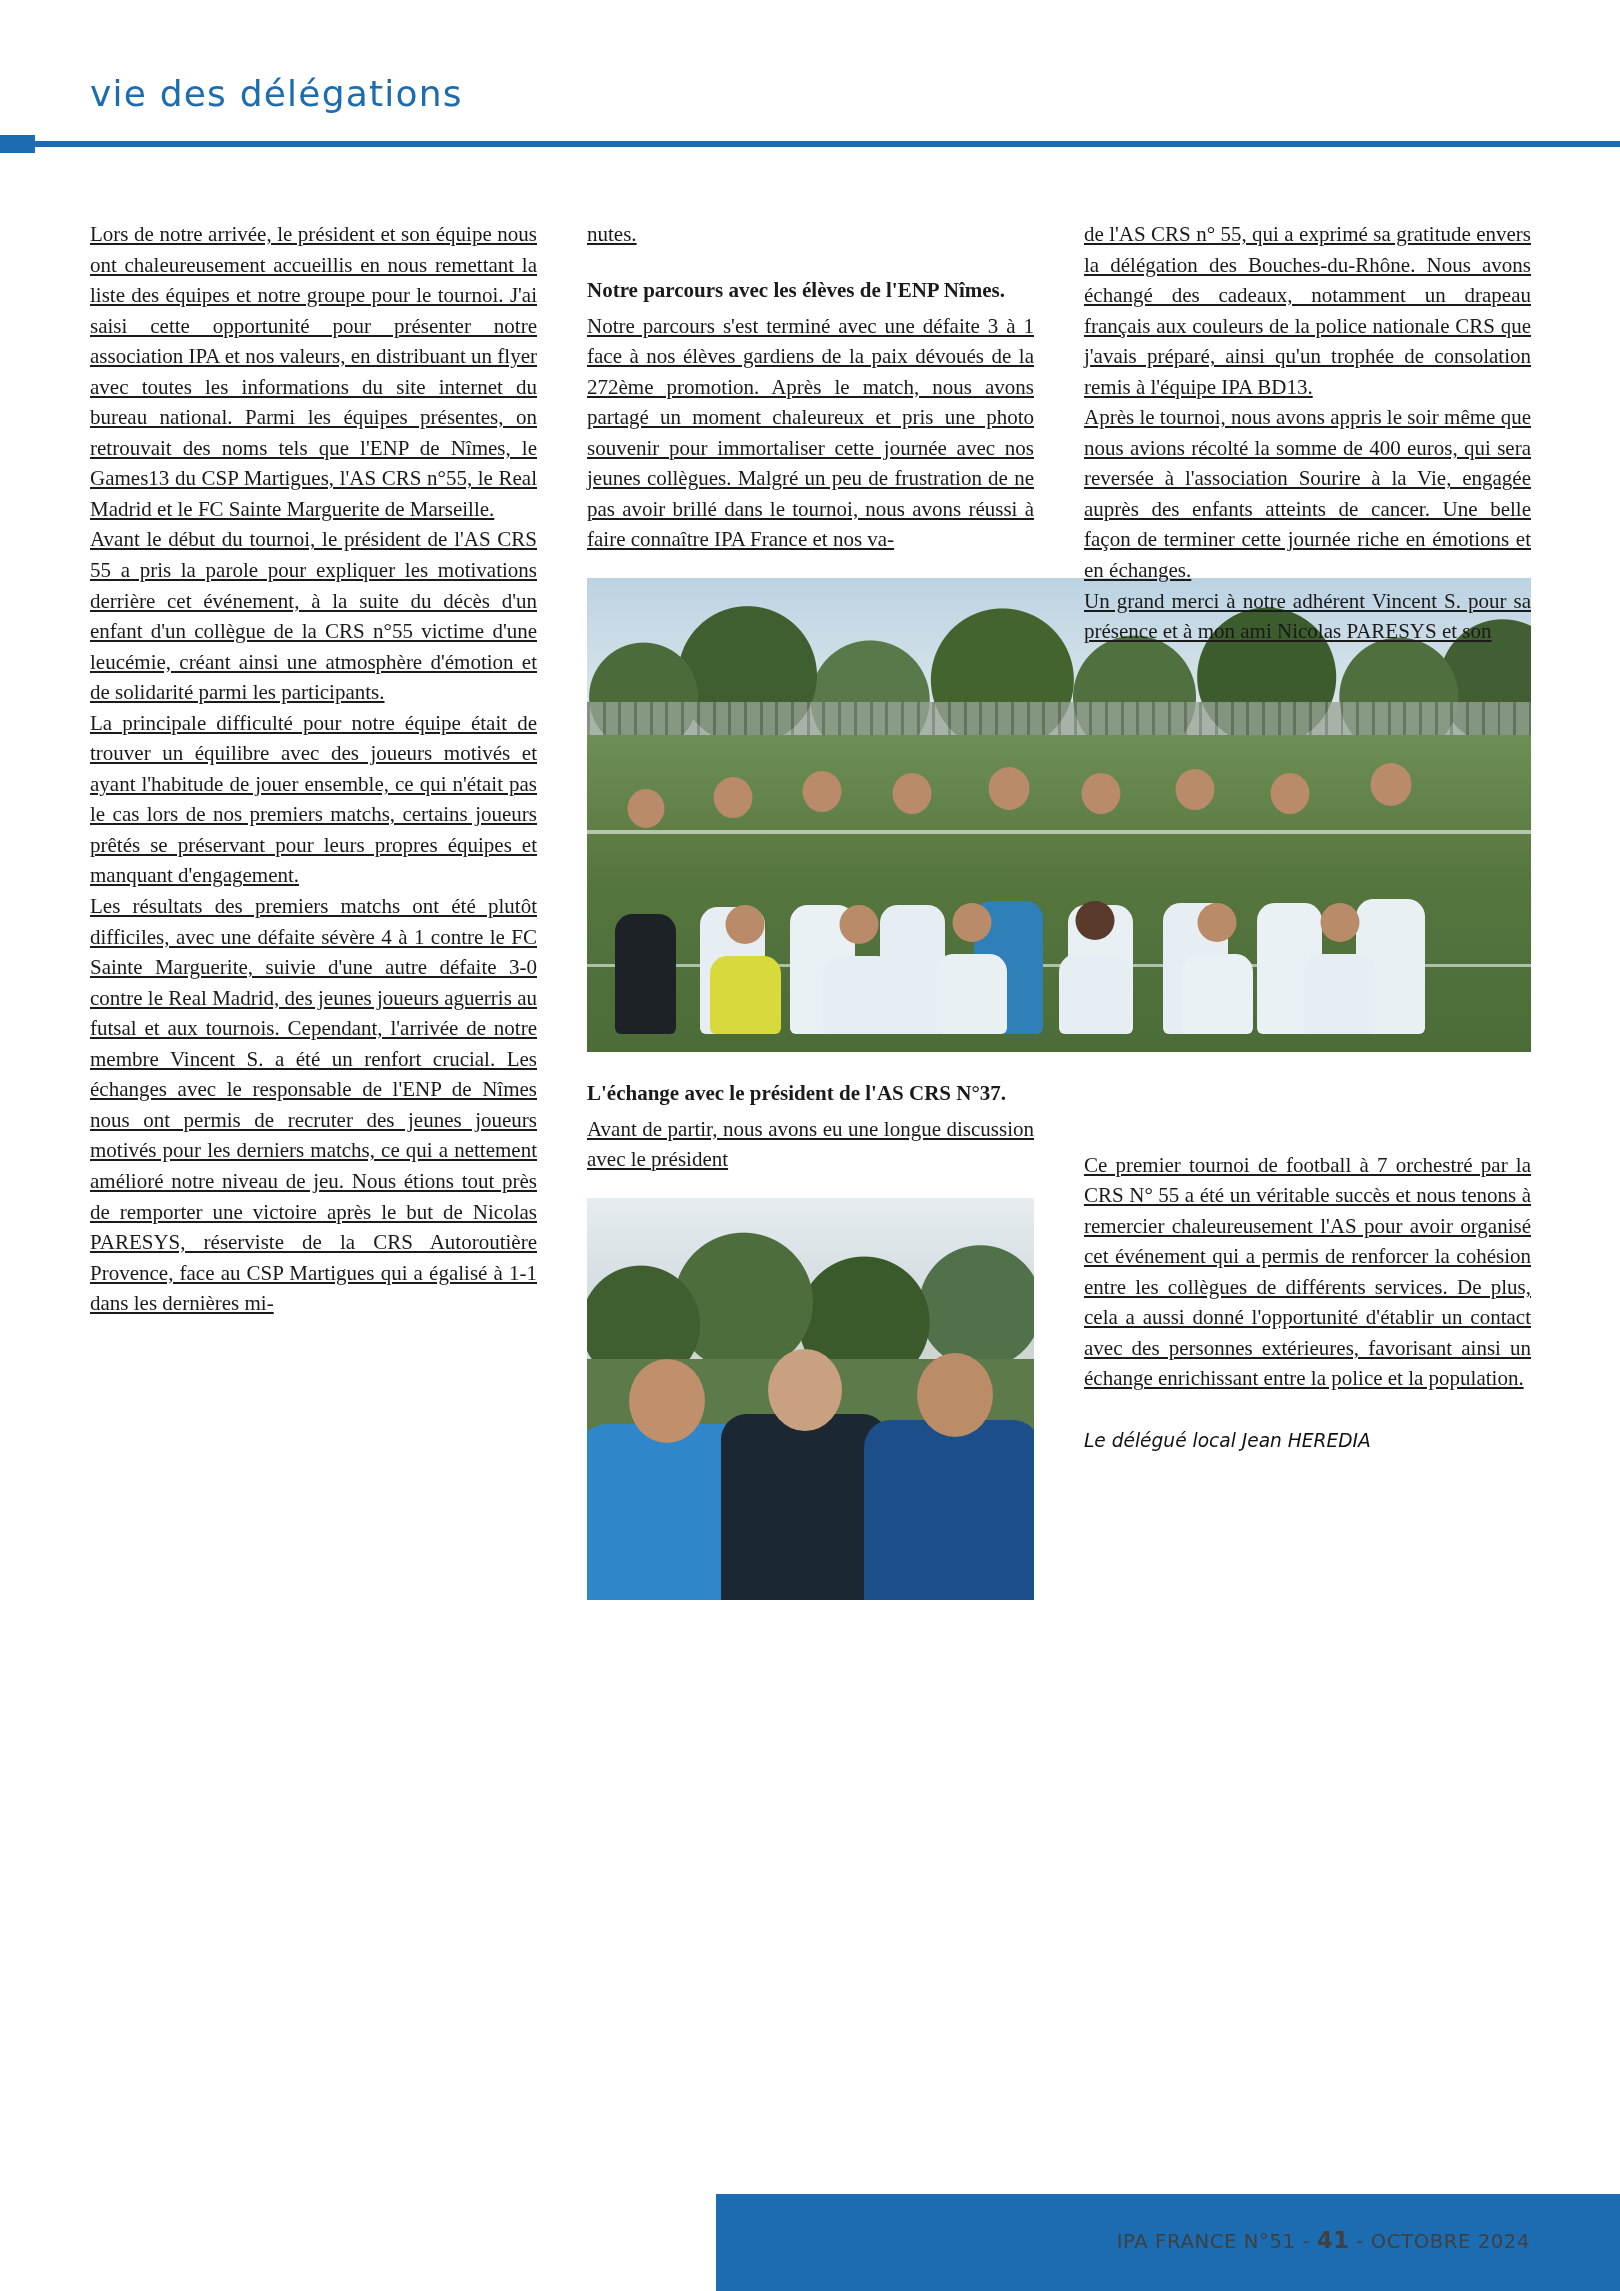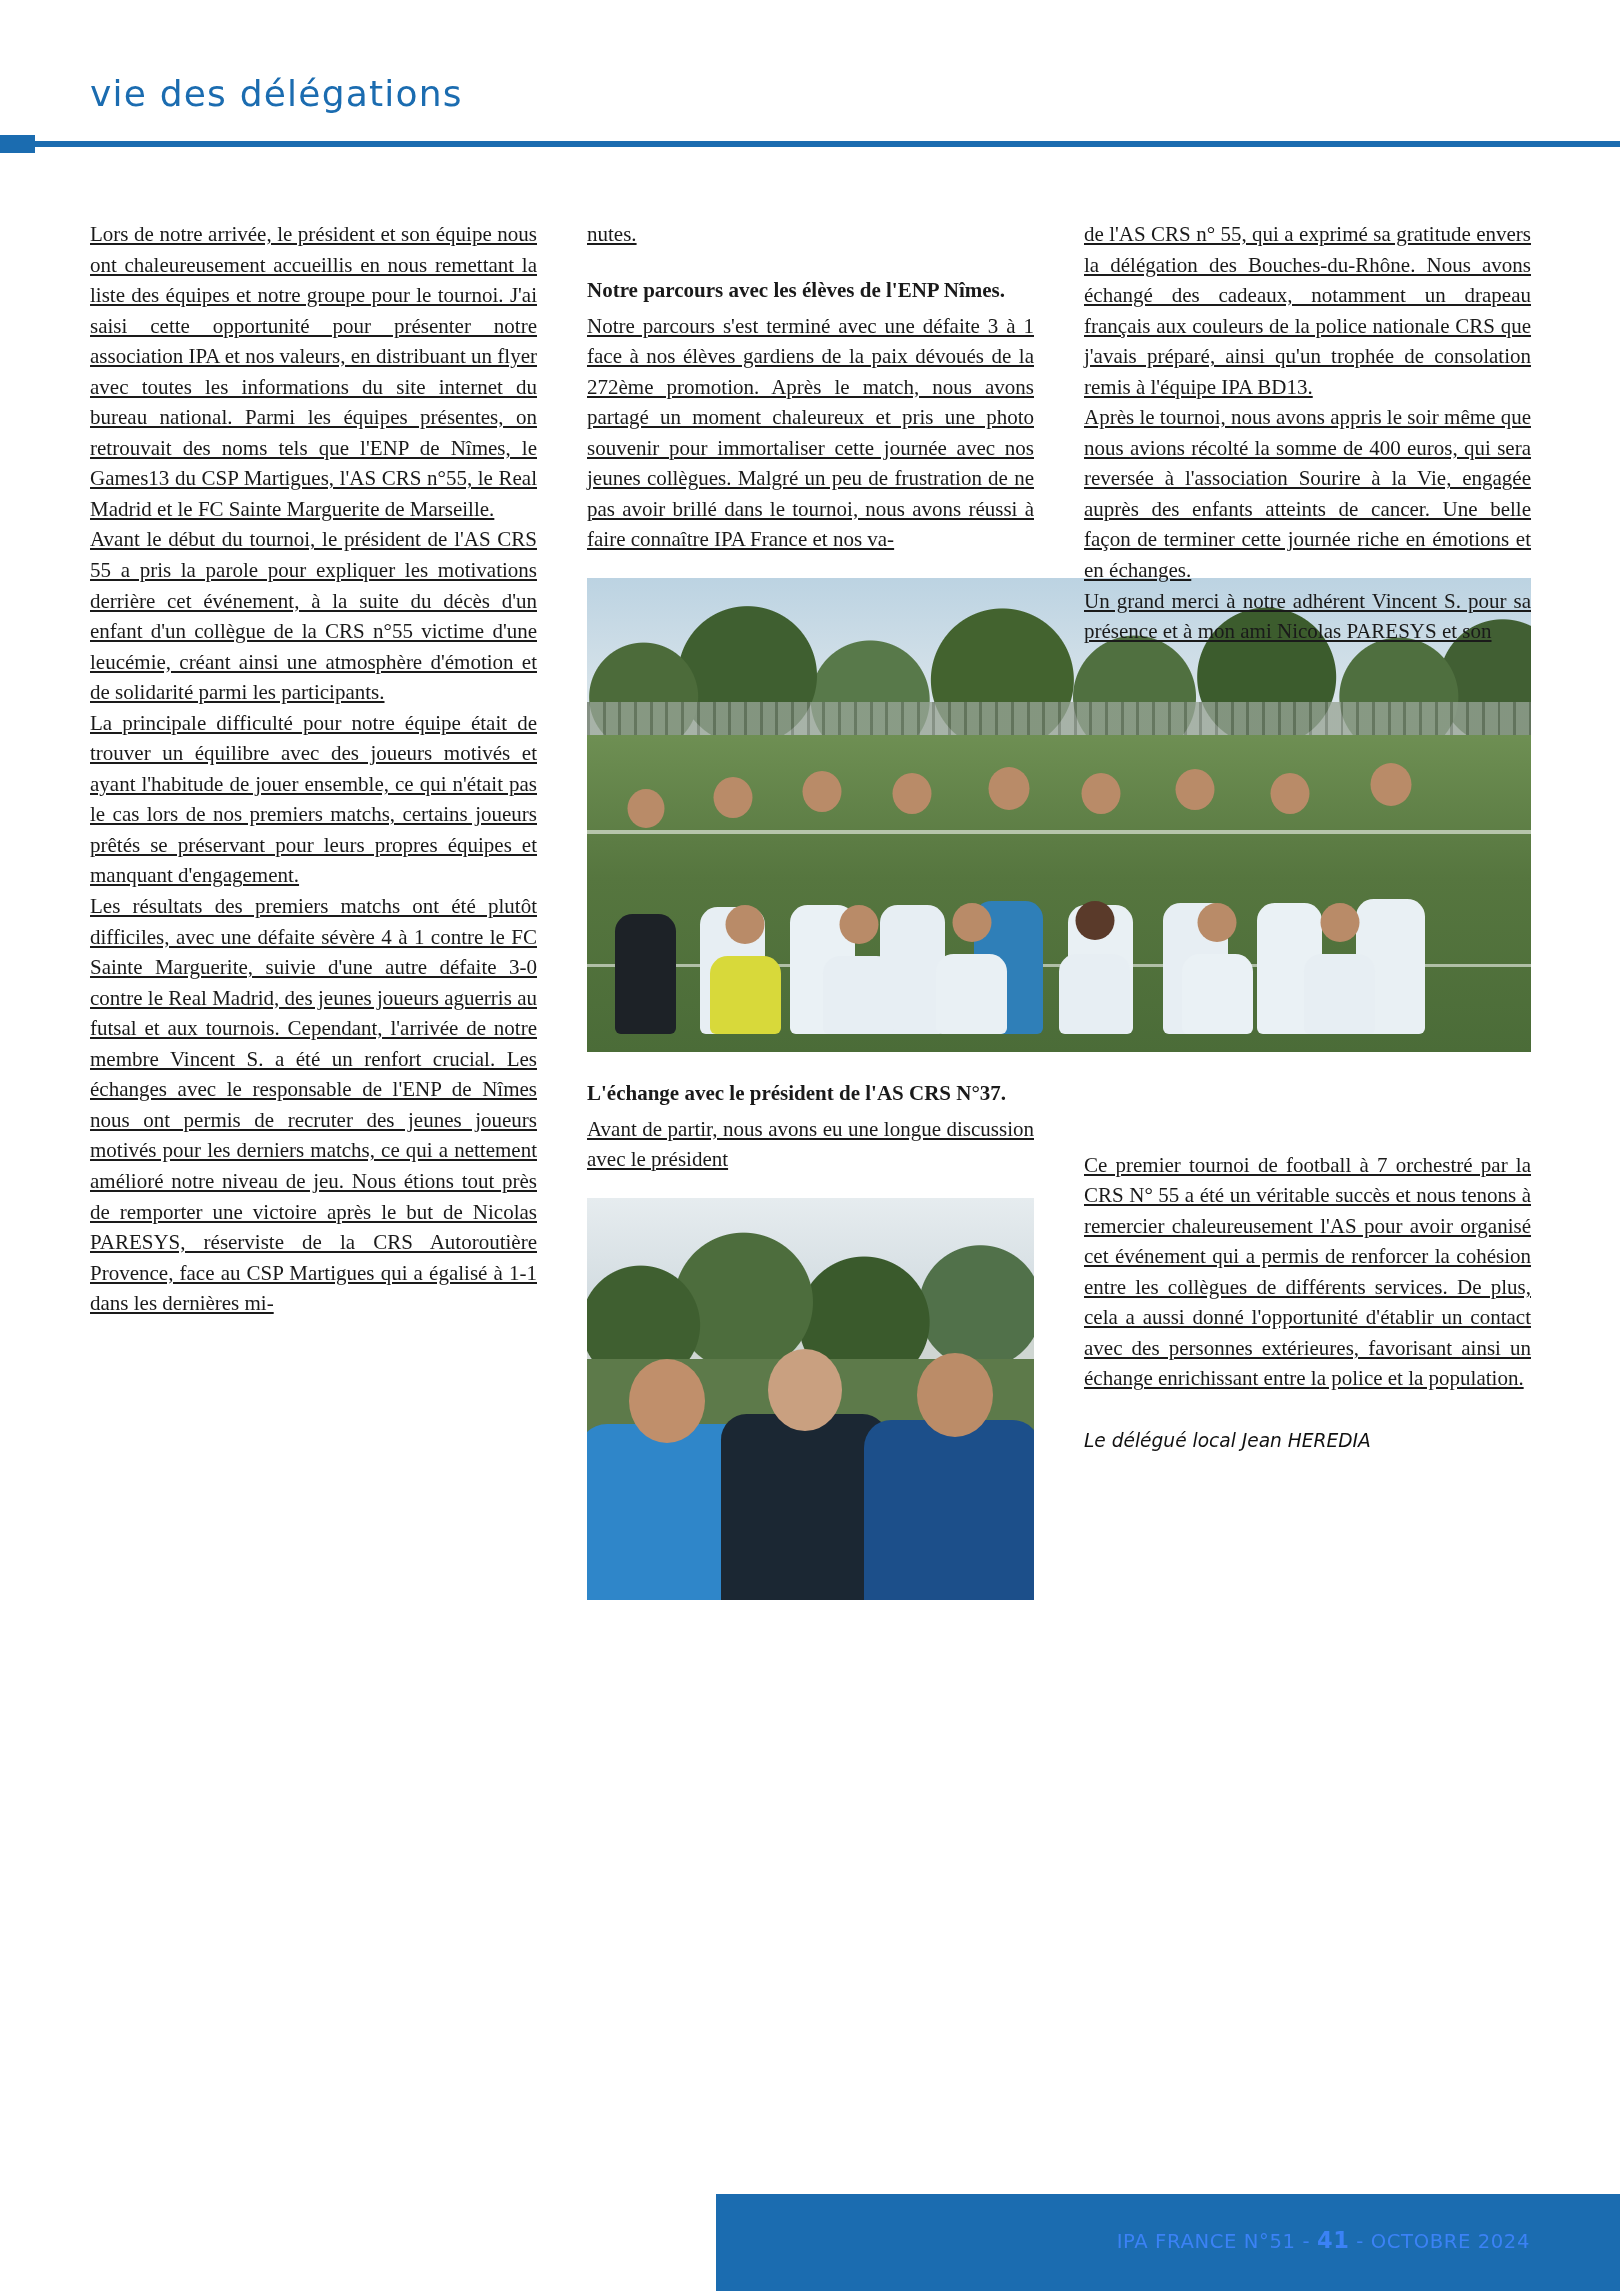--- a/index.html
+++ b/index.html
@@ -189,21 +189,21 @@
     height: 98px;
     background: #1b6cb0;
   }
   .footer-text {
     position: absolute;
     right: 90px;
     top: 2227px;
     font-family: "DejaVu Sans", sans-serif;
     font-size: 19.6px;
     letter-spacing: 0.6px;
-    color: #3b82f6;
+    color: #404040;
   }
   .footer-text .pg { font-weight: bold; font-size: 22.5px; }
 </style>
 </head>
 <body>
 
 <div class="page-header">
   <div class="header-title">vie des délégations</div>
   <div class="header-rule-left"></div>
   <div class="header-rule"></div>

